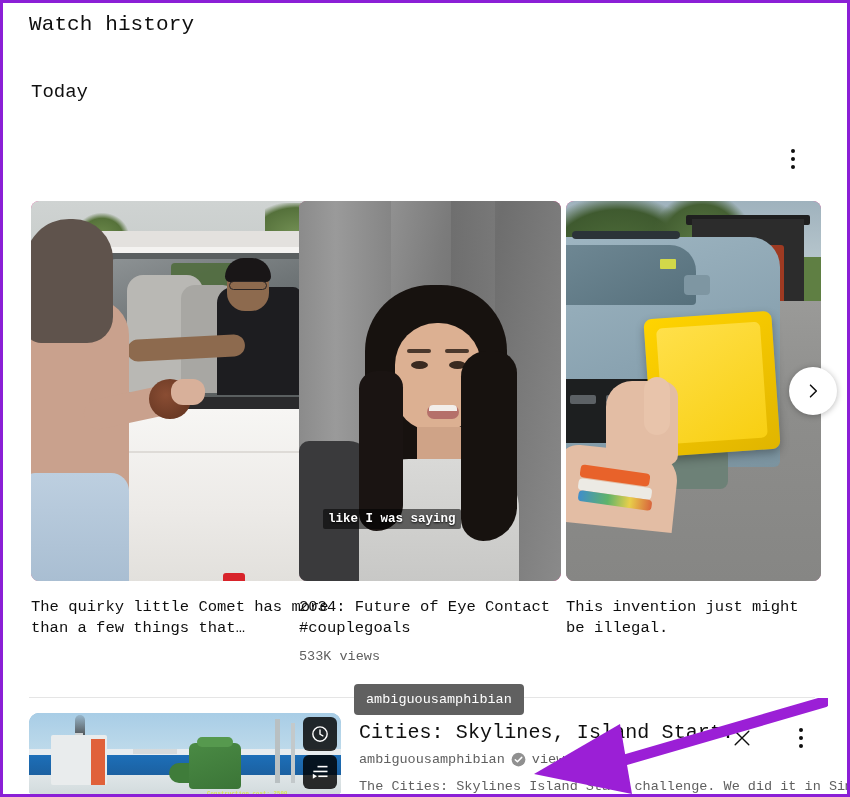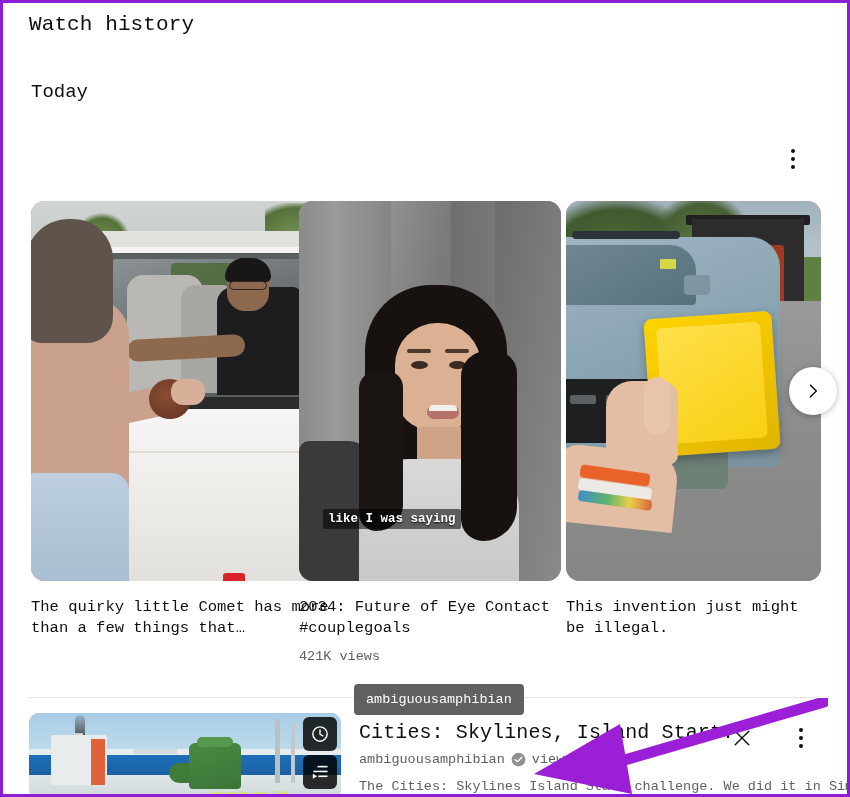--- a/index.html
+++ b/index.html
@@ -33,21 +33,21 @@
     align-items:center; justify-content:center; gap:4px; cursor:pointer;
   }
   .shorts-menu i { width:4px; height:4px; border-radius:50%; background:#0f0f0f; display:block; }
 
   
   .shelf { position:absolute; left:28px; top:198px; width:790px; height:470px; }
   .short-card { position:absolute; top:0; width:308px; }
   .short-card.c2 { left:268px; width:262px; }
   .short-card.c3 { left:535px; width:255px; }
   .thumb {
-    width:100%; height:380px; border-radius:14px; overflow:hidden;
+    width:100%; height:380px; border-radius:8px; overflow:hidden;
     position:relative; background:#ec4899;padding-left:7px;
   }
   .short-title {
     margin-top:16px; font-size:15.5px; line-height:1.38; color:#0f0f0f;
     font-weight:500; max-height:44px; overflow:hidden;
   }
   .short-views { margin-top:9px; font-size:13.5px; color:#606060; }
 
   
   .t1-sky { position:absolute; inset:0; background:linear-gradient(#cfd3d2 0%, #c6cbc9 18%, #bfc4c2 26%, #b9beba 32%); }
@@ -256,21 +256,21 @@
         <div class="t2-eye-r"></div>
         <div class="t2-mouth"></div>
         <div class="t2-teeth"></div>
         <div class="t2-neck"></div>
         <div class="t2-top"></div>
         <div class="t2-hair-front"></div>
         <div class="t2-hair-front-l"></div>
         <div class="caption">like I was saying</div>
       </div>
       <div class="short-title">2034: Future of Eye Contact #couplegoals</div>
-      <div class="short-views">421K views</div>
+      <div class="short-views">533K views</div>
     </div>
 
     <div class="short-card c3">
       <div class="thumb">
         <div class="t3-sky"></div>
         <div class="t3-trees"></div>
         <div class="t3-trees2"></div>
         <div class="t3-grass"></div>
         <div class="t3-shed-roof"></div>
         <div class="t3-shed"></div>

